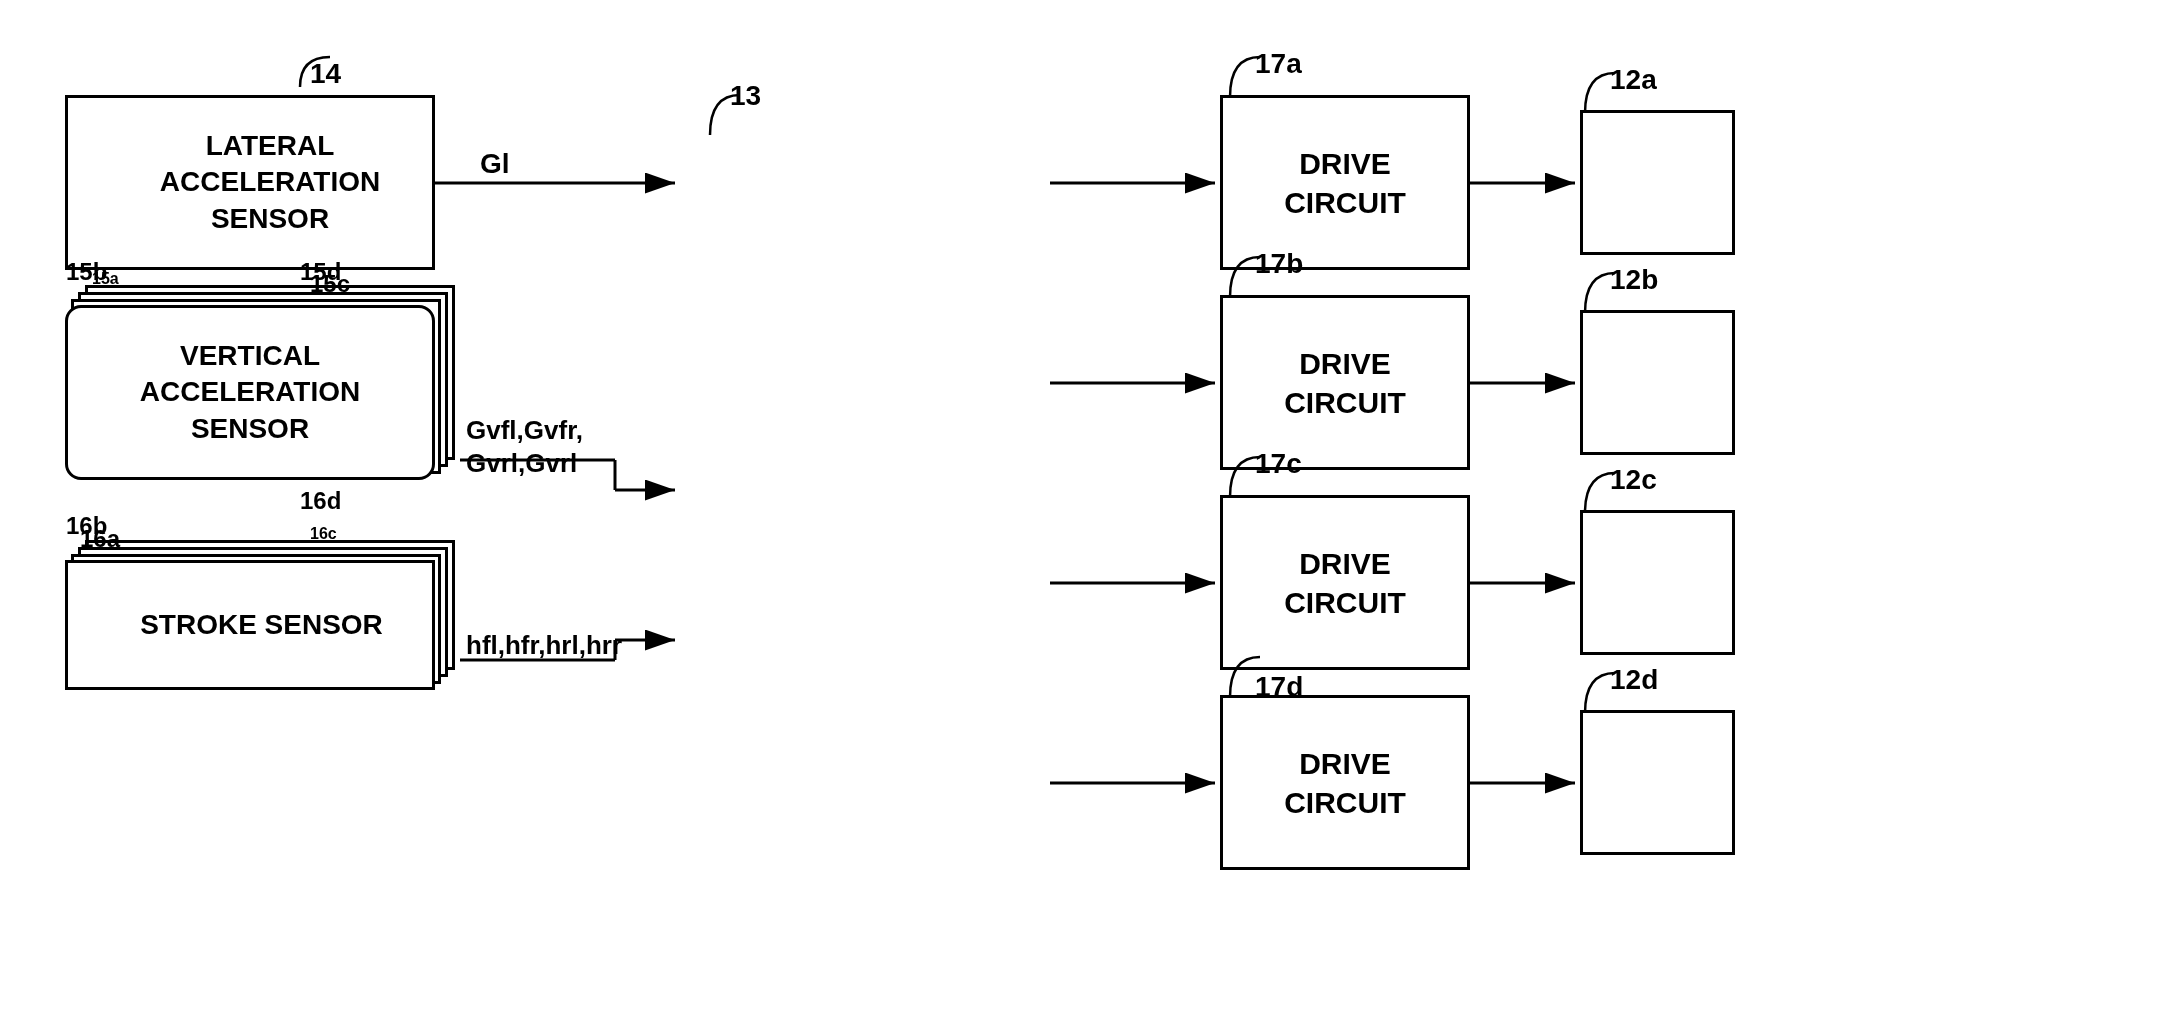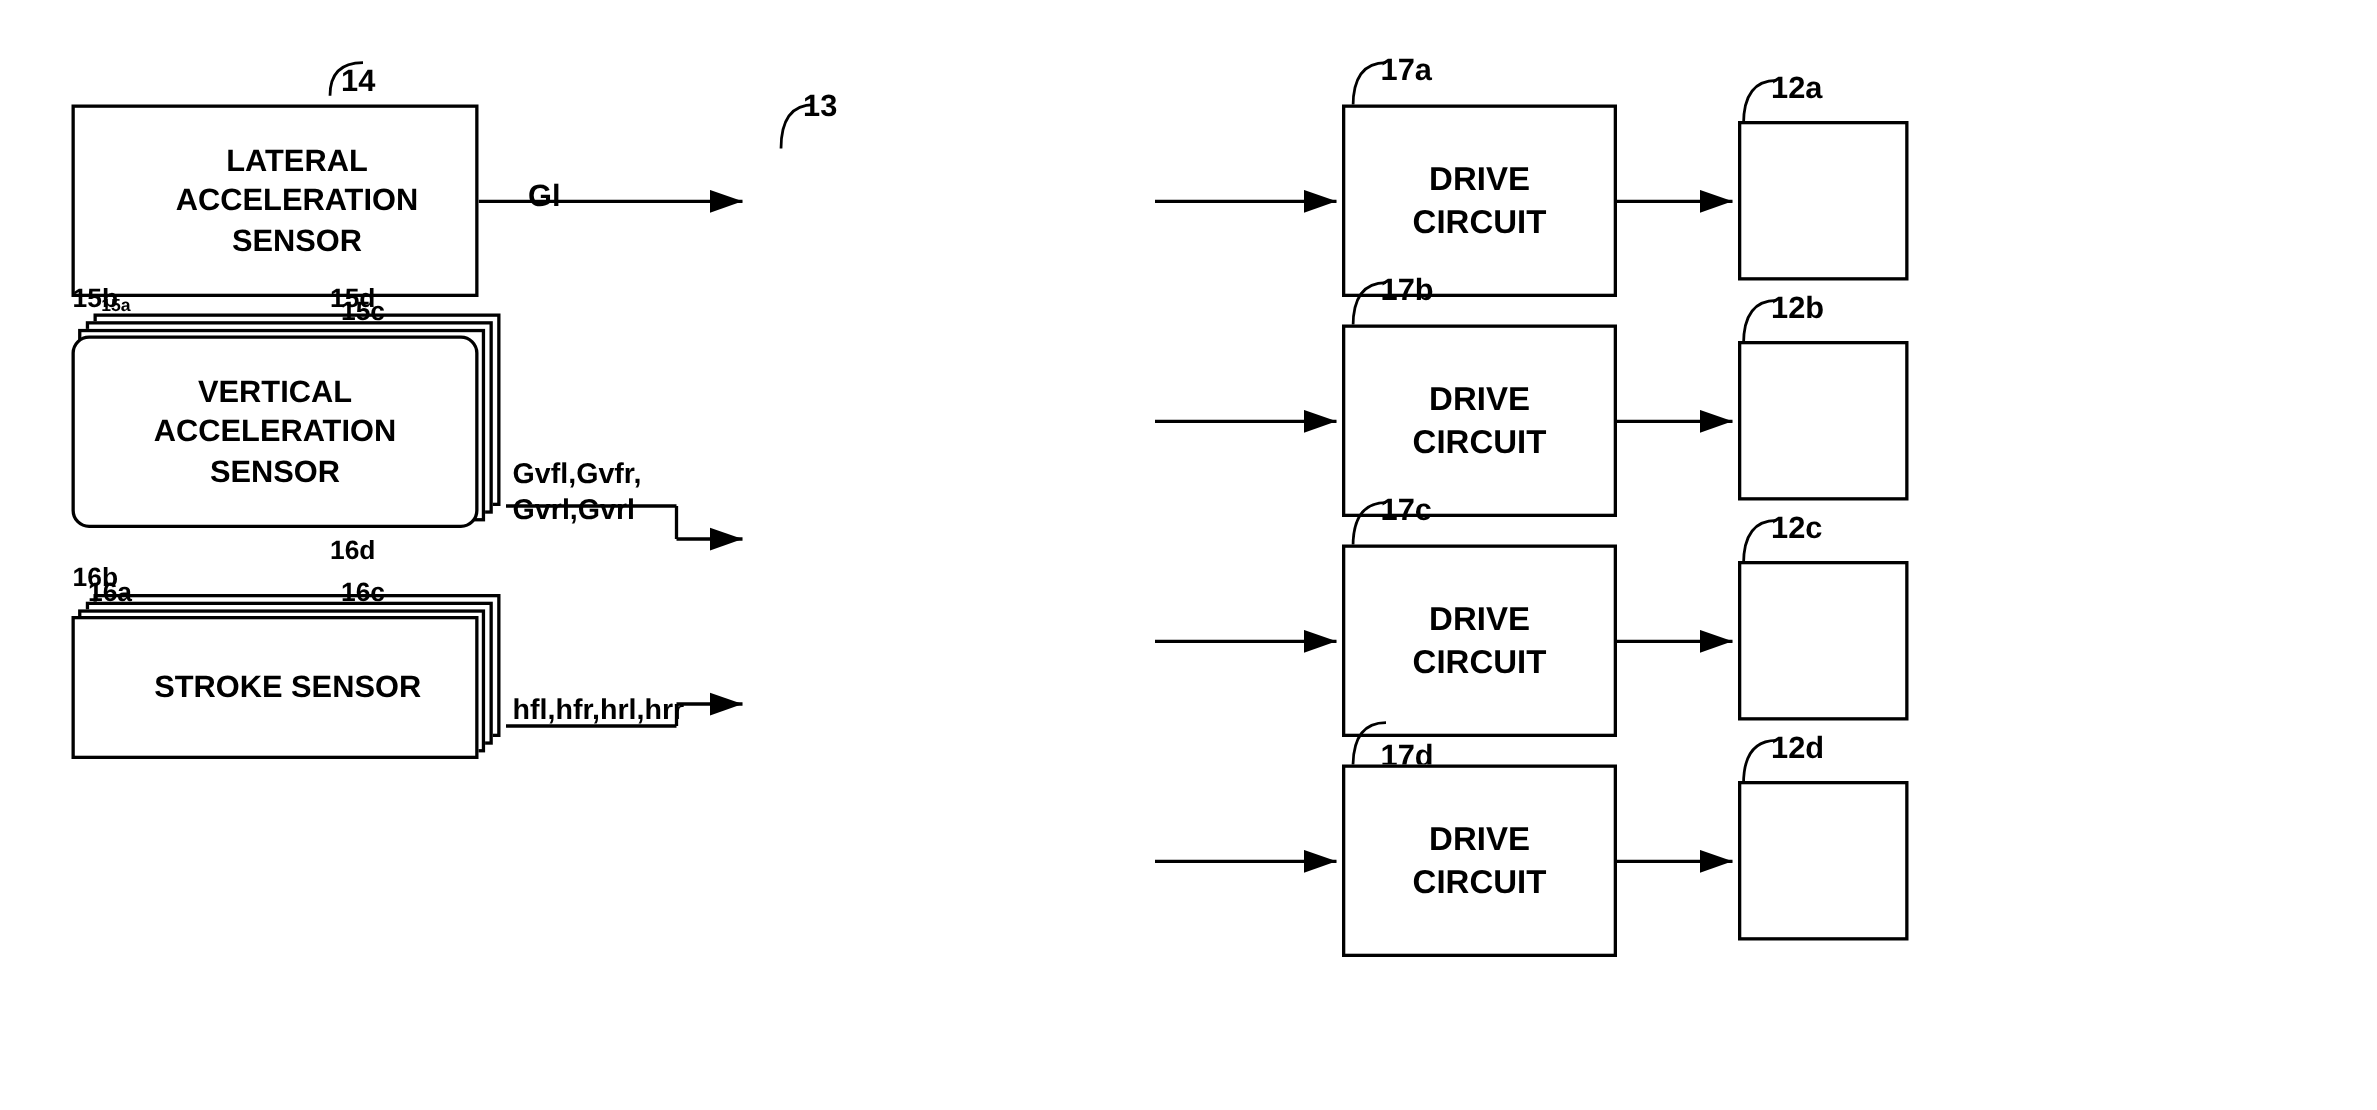--- a/index.html
+++ b/index.html
@@ -88,21 +88,21 @@
   <svg style="position:absolute;left:260px;top:52px;width:80px;height:40px;">
     <path d="M 40 35 Q 40 5 70 5" stroke="#000" stroke-width="2.5" fill="none"></path>
   </svg>
 
   <div class="box" style="left:65px; top:95px; width:370px; height:175px; font-size:28px;padding-left:40px;">
     <span style="white-space:pre-line;">LATERAL
 ACCELERATION
 SENSOR</span>
   </div>
 
-  <div style="position:absolute; left:480px; top:148px; font-size:28px; font-weight:bold;margin-top:14px;">Gl</div>
+  <div style="position:absolute; left:480px; top:148px; font-size:28px; font-weight:bold;">Gl</div>
 
   <div style="position:absolute; left:85px; top:285px; width:370px; height:175px; border:3px solid #000; background:#fff;"></div>
   <div style="position:absolute; left:78px; top:292px; width:370px; height:175px; border:3px solid #000; background:#fff;"></div>
   <div style="position:absolute; left:71px; top:299px; width:370px; height:175px; border:3px solid #000; background:#fff;"></div>
 
   <div class="box" style="left:65px; top:305px; width:370px; height:175px; font-size:28px;border-radius:16px;">
     <span style="white-space:pre-line;">VERTICAL
 ACCELERATION
 SENSOR</span>
   </div>
@@ -119,21 +119,21 @@
   <div style="position:absolute; left:78px; top:547px; width:370px; height:130px; border:3px solid #000; background:#fff;"></div>
   <div style="position:absolute; left:71px; top:554px; width:370px; height:130px; border:3px solid #000; background:#fff;"></div>
 
   <div class="box" style="left:65px; top:560px; width:370px; height:130px; font-size:28px;padding-left:23px;">
     <span>STROKE SENSOR</span>
   </div>
 
   <span class="label-num" style="left:66px; top:512px; font-size:24px;">16b</span>
   <span class="label-num" style="left:80px; top:525px; font-size:24px;">16a</span>
   <span class="label-num" style="left:300px; top:487px; font-size:24px;text-align:center;">16d</span>
-  <span class="label-num" style="left:310px; top:525px; font-size:24px;">16c</span>
+  <span class="label-num" style="left:310px; top:525px; font-size:16px;">16c</span>
 
   <div style="position:absolute; left:466px; top:630px; font-size:26px; font-weight:bold; white-space:nowrap;">hfl,hfr,hrl,hrr</div>
 
   <svg style="position:absolute;left:680px;top:90px;width:80px;height:50px;">
     <path d="M 30 45 Q 30 5 60 5" stroke="#000" stroke-width="2.5" fill="none"></path>
   </svg>
   <span class="label-num" style="left:730px; top:80px;">13</span>
 
 
   <svg style="position:absolute;left:1205px;top:52px;width:80px;height:50px;">

